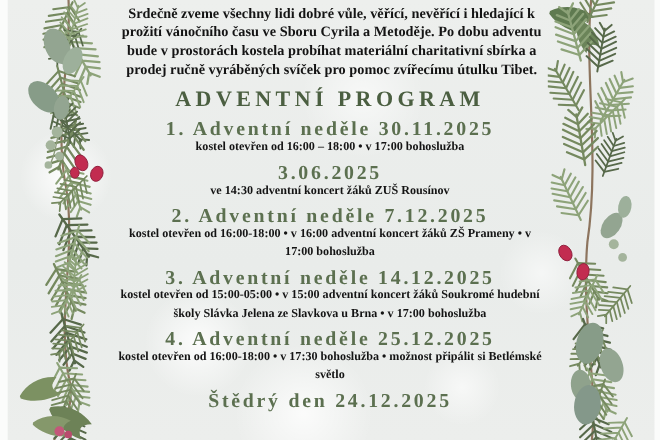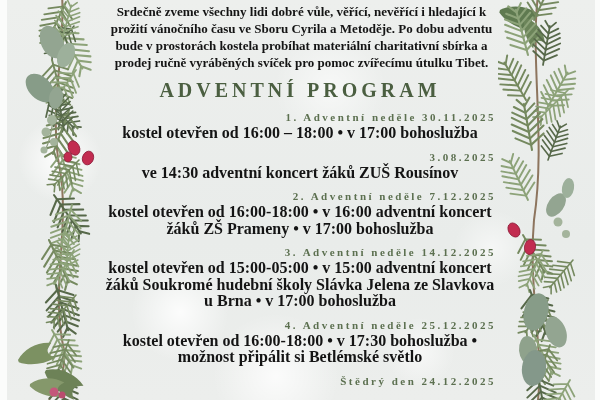--- a/index.html
+++ b/index.html
@@ -34,25 +34,25 @@
     font-size:13px;line-height:17px;font-weight:700;
     color:var(--body-text,#161616);
   }
   .title{
     margin:7px 0 0 0;
     font-size:20px;line-height:24px;font-weight:700;
     letter-spacing:4px;color:var(--title-green,#4b5f41);
   }
   .event{margin-top:7px;}
   .event-heading{
-    font-size:11px;line-height:16px;font-weight:700;
-    letter-spacing:2.5px;color:var(--event-green,#5c7050);text-align:right;
+    font-size:18px;line-height:16px;font-weight:700;
+    letter-spacing:2.5px;color:var(--event-green,#5c7050);
   }
   .event-detail{
-    font-size:16px;line-height:16.5px;font-weight:700;
+    font-size:11px;line-height:16.5px;font-weight:700;
     color:var(--body-text,#131313);
   }
 </style>
 </head>
 <body>
 
 <div class="page">
 
   <div class="edge left"></div>
   <div class="edge right"></div>
@@ -154,21 +154,21 @@
 
   <div class="content">
     <p class="intro">Srdečně zveme všechny lidi dobré vůle, věřící, nevěřící i hledající k prožití vánočního času ve Sboru Cyrila a Metoděje. Po dobu adventu bude v prostorách kostela probíhat materiální charitativní sbírka a prodej ručně vyráběných svíček pro pomoc zvířecímu útulku Tibet.</p>
     <h1 class="title">ADVENTNÍ PROGRAM</h1>
 
     <div class="event">
       <div class="event-heading">1. Adventní neděle 30.11.2025</div>
       <div class="event-detail">kostel otevřen od 16:00 – 18:00 • v 17:00 bohoslužba</div>
     </div>
     <div class="event">
-      <div class="event-heading">3.08.2025</div>
+      <div class="event-heading">3.06.2025</div>
       <div class="event-detail">ve 14:30 adventní koncert žáků ZUŠ Rousínov</div>
     </div>
     <div class="event">
       <div class="event-heading">2. Adventní neděle 7.12.2025</div>
       <div class="event-detail">kostel otevřen od 16:00-18:00 • v 16:00 adventní koncert žáků ZŠ Prameny • v 17:00 bohoslužba</div>
     </div>
     <div class="event">
       <div class="event-heading">3. Adventní neděle 14.12.2025</div>
       <div class="event-detail">kostel otevřen od 15:00-05:00 • v 15:00 adventní koncert žáků Soukromé hudební školy Slávka Jelena ze Slavkova u Brna • v 17:00 bohoslužba</div>
     </div>

